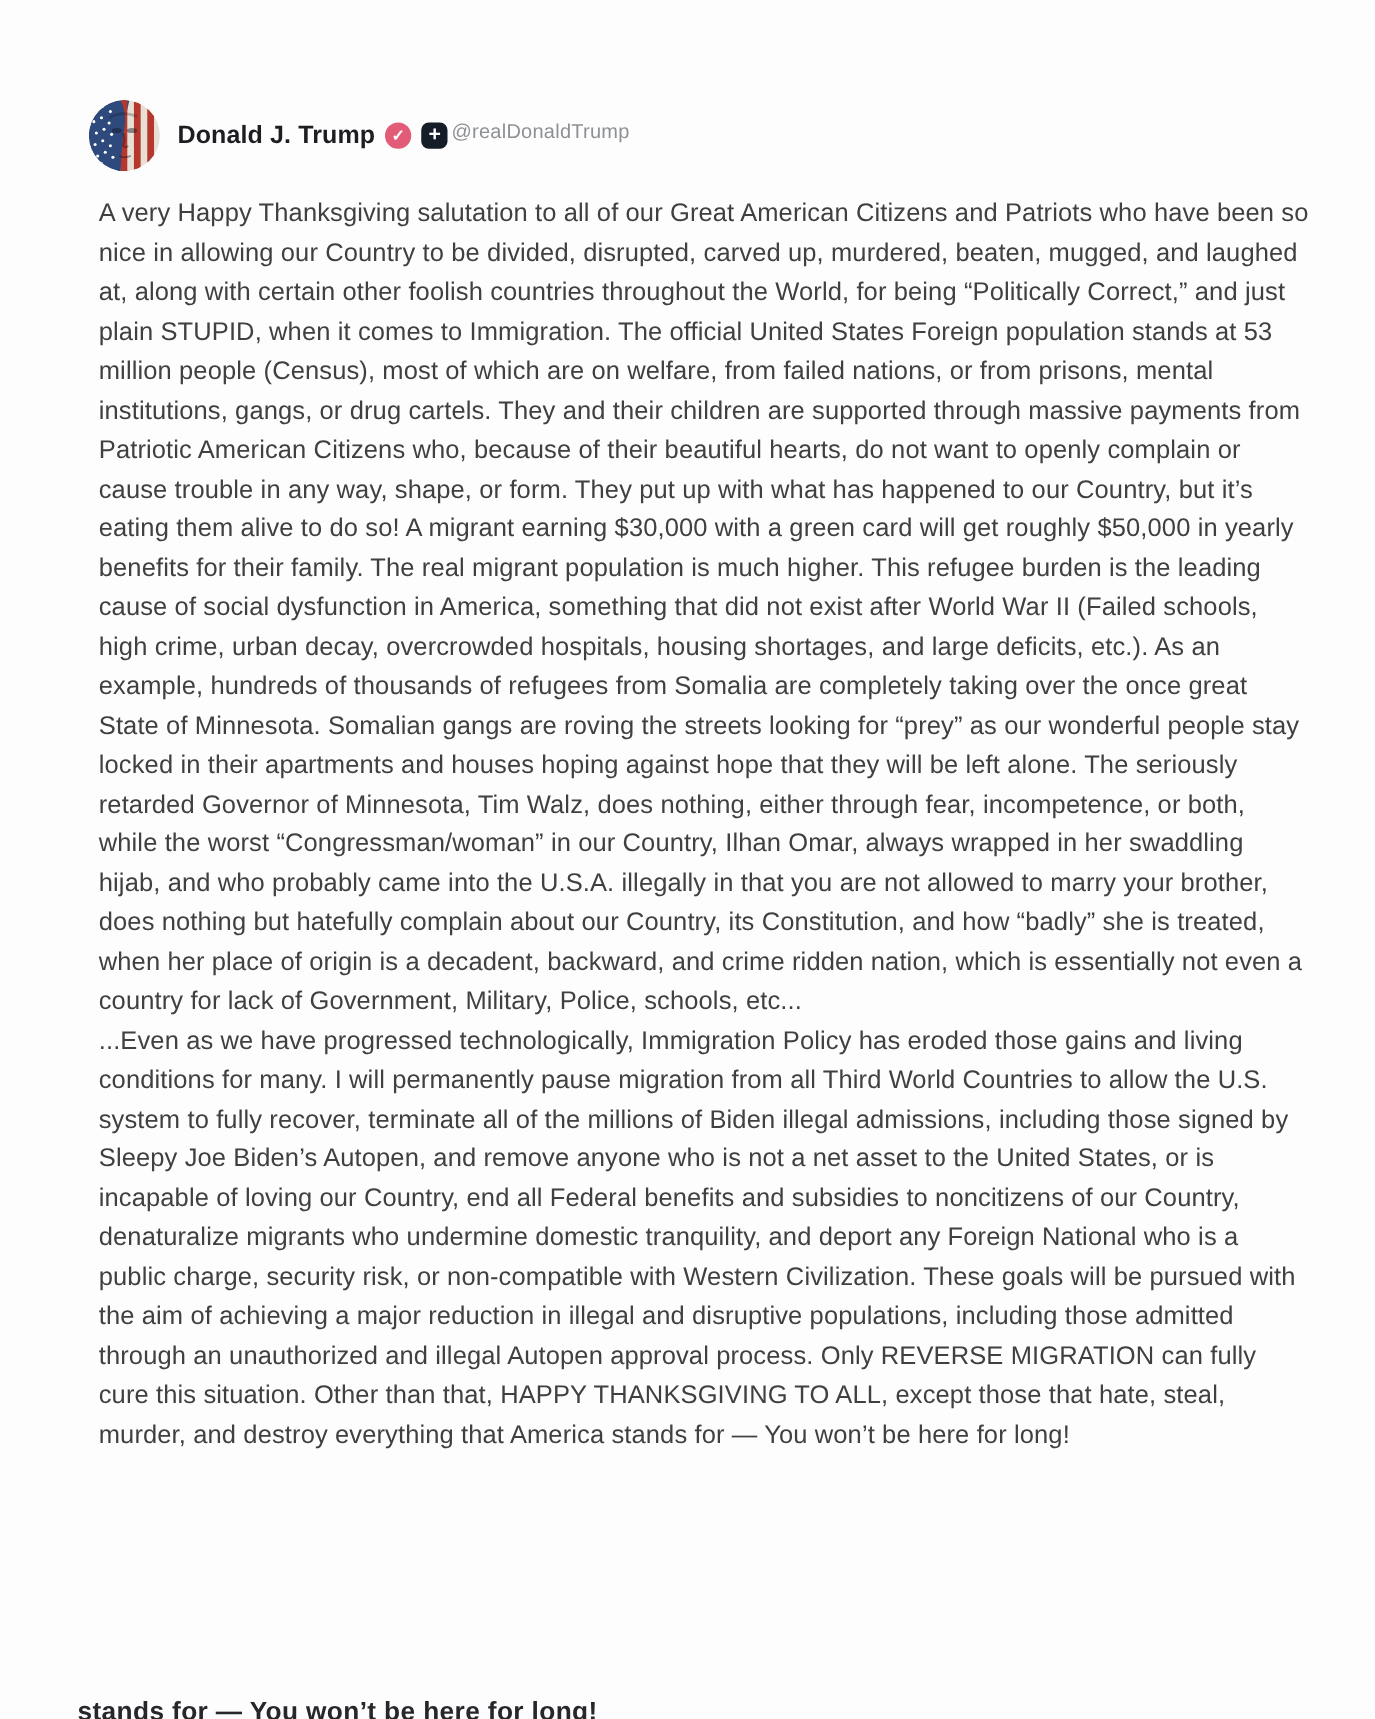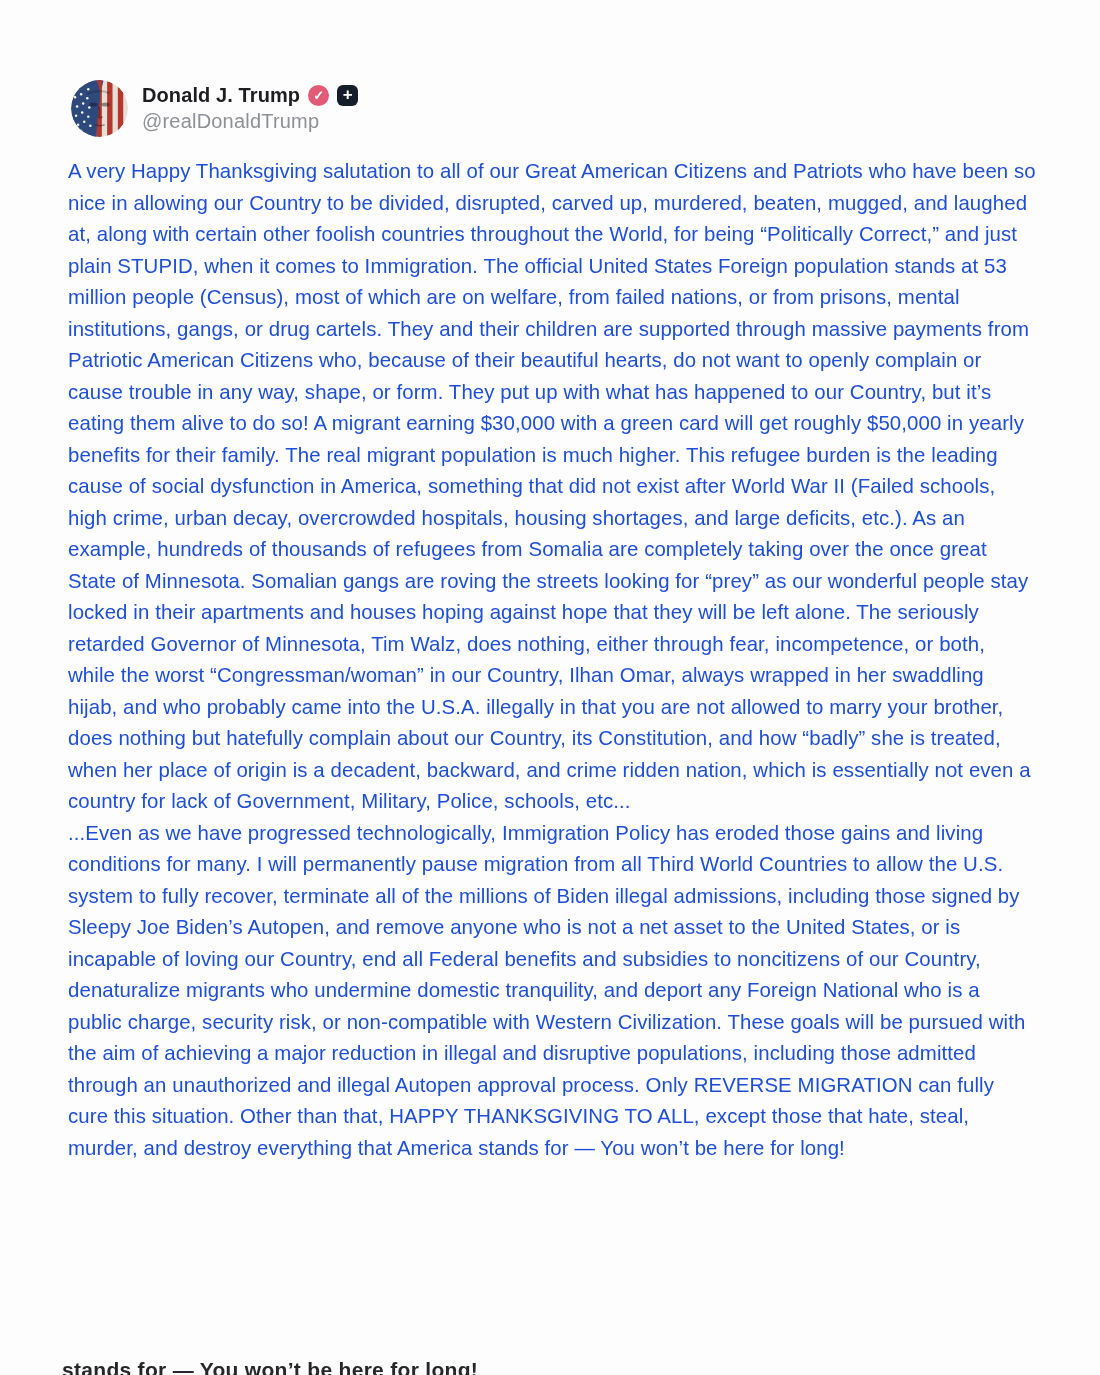--- a/index.html
+++ b/index.html
@@ -24,21 +24,21 @@
   .avatar {
     width: 57px; height: 57px;
     border-radius: 50%;
     overflow: hidden;
     flex: none;
     cursor: pointer;
   }
   .avatar svg { display: block; width: 100%; height: 100%; }
   .id-block {
     display: flex;
-    flex-direction: column;
+    flex-direction: row;
     gap: 3px;
   }
   .name-row {
     display: flex;
     align-items: center;
     gap: 8px;
   }
   .name {
     font-size: 20px;
     font-weight: 700;
@@ -62,31 +62,31 @@
     padding-bottom: 1px;
   }
   .badge.plus {
     border-radius: 6px;
     background: #151d29;
     font-size: 17px;
     font-weight: 700;
     padding-bottom: 2px;
   }
   .handle {
-    font-size: 20px;
+    font-size: 16px;
     color: #8d9095;
     letter-spacing: 0.2px;
   }
   .body-text {
     position: absolute;
-    left: 68px; top: 156px;
+    left: 79px; top: 156px;
     width: 968px;
     font-size: 20.4px;
     line-height: 31.5px;
-    color: #1d4ed8;
+    color: #404040;
     letter-spacing: 0.1px;
   }
   .body-text p + p { }
   .cutoff-line {
     position: absolute;
     left: 62px; top: 1358px;
     font-size: 21px;
     font-weight: 700;
     color: #27272b;
     letter-spacing: 0.3px;

